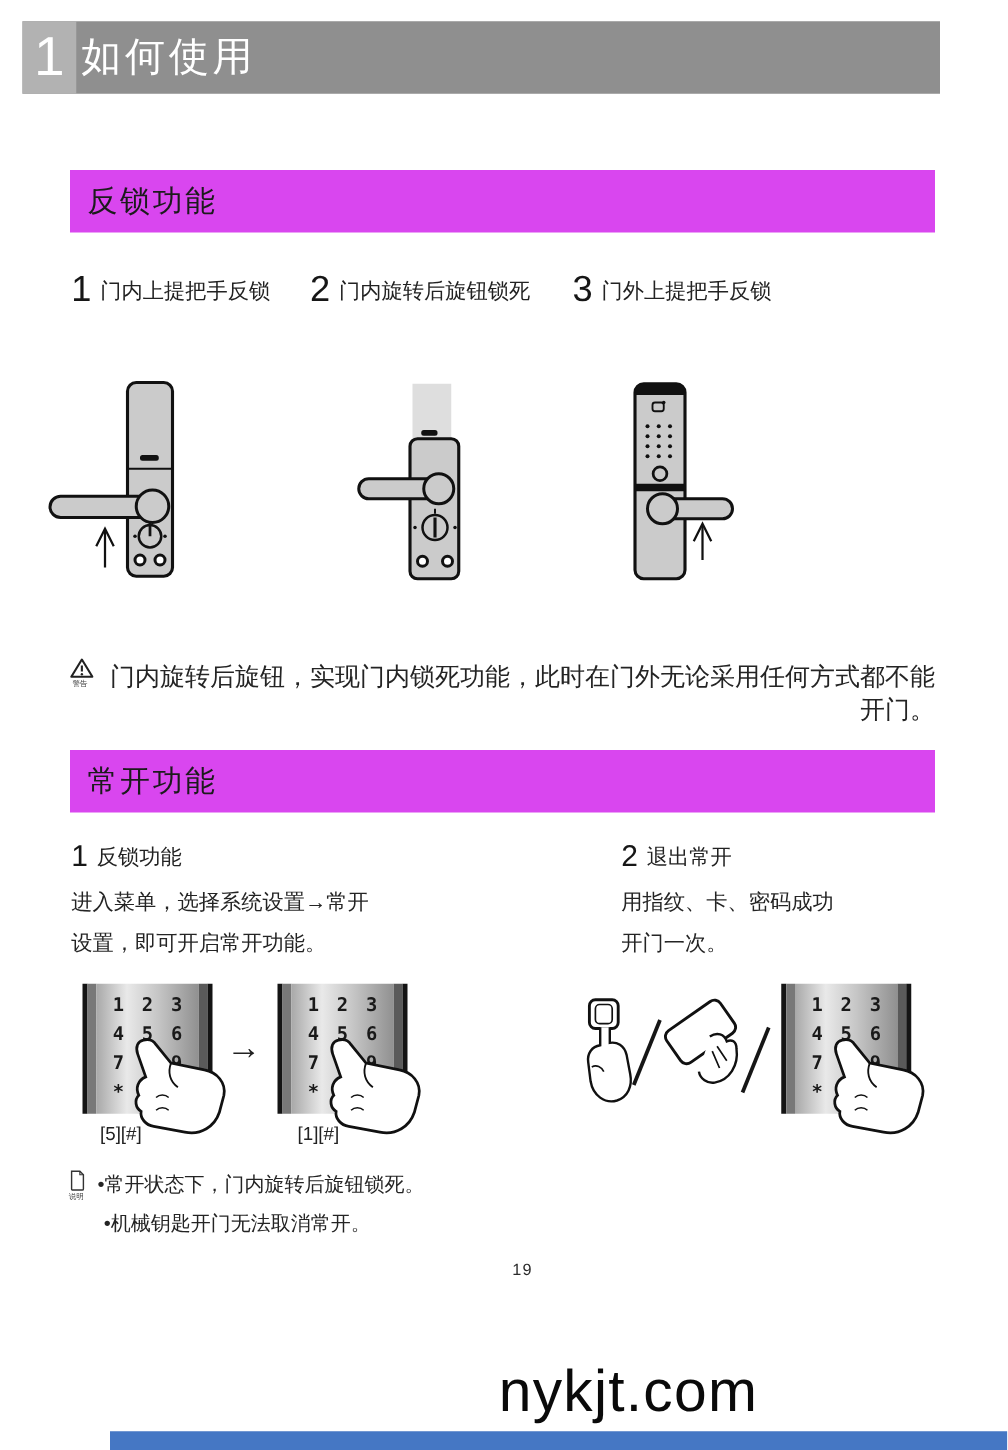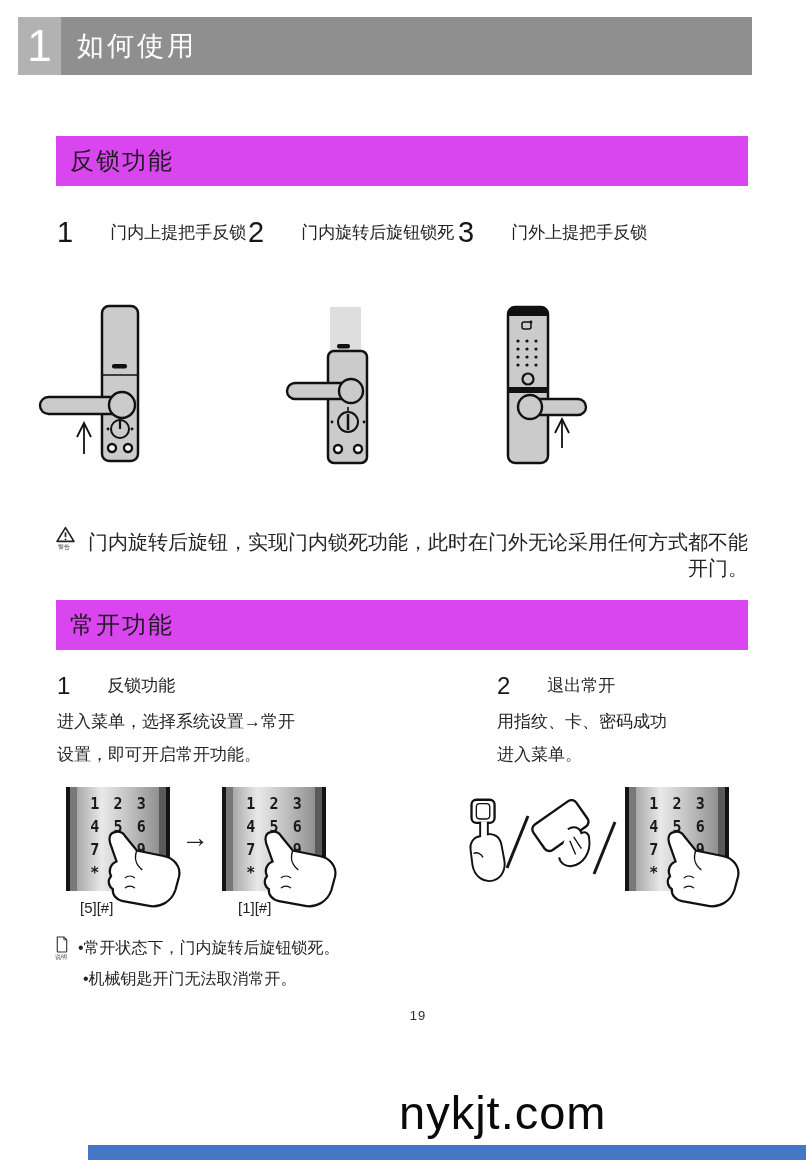--- a/index.html
+++ b/index.html
@@ -2,31 +2,31 @@
 <html><head>
 <meta charset="utf-8">
 <style>
   html,body{margin:0;padding:0;background:#ffffff;}
   #page{position:relative;width:806px;height:1160px;background:#ffffff;overflow:hidden;
         font-family:"Liberation Sans","DejaVu Sans",sans-serif;color:#1e1e1e;}
 
   
   .chapter{position:absolute;left:18px;top:17px;width:734px;height:58px;background:#8f8f8f;display:flex;}
   .chapter-num{width:43px;background:#b2b2b2;color:#fff;font-size:44px;display:flex;align-items:center;justify-content:center;line-height:1;}
-  .chapter-title{color:#fff;font-size:27px;letter-spacing:3px;display:flex;align-items:center;padding-left:16px;}
+  .chapter-title{color:#fff;font-size:32px;letter-spacing:3px;display:flex;align-items:center;padding-left:4px;}
 
   
   .section-bar{position:absolute;left:56px;width:692px;height:50px;background:#d946ef;
                display:flex;align-items:center;padding-left:14px;box-sizing:border-box;
                font-size:24px;letter-spacing:2px;color:#1b1b1b;}
 
   
   .step{position:absolute;display:flex;align-items:flex-end;gap:7px;}
   .step-num{font-size:29px;line-height:1;color:#161616;}
-  .step-label{font-size:17px;padding-bottom:3px;color:#222;margin-left:30px;}
+  .step-label{font-size:17px;padding-bottom:3px;color:#222;}
 
   .txt{position:absolute;font-size:20px;color:#242424;line-height:1.3;text-align:right;}
   .lock{position:absolute;}
 
   
   .mini-icon{position:absolute;}
   .mini-label{position:absolute;font-size:6px;color:#444;letter-spacing:0;}
 
   
   .col-line{position:absolute;font-size:17px;color:#242424;}
@@ -171,21 +171,21 @@
     <span class="step-label" style="padding-bottom:1px">反锁功能</span>
   </div>
   <div class="col-line" style="left:57px;top:710px">进入菜单，选择系统设置→常开</div>
   <div class="col-line" style="left:57px;top:743px">设置，即可开启常开功能。</div>
 
   <div class="step" style="left:497px;top:674px">
     <span class="step-num" style="font-size:24px">2</span>
     <span class="step-label" style="padding-bottom:1px">退出常开</span>
   </div>
   <div class="col-line" style="left:497px;top:710px">用指纹、卡、密码成功</div>
-  <div class="col-line" style="left:497px;top:743px">进入菜单。</div>
+  <div class="col-line" style="left:497px;top:743px">开门一次。</div>
 
   <div class="keypad-wrap" style="left:66px;top:787px">
     <div class="keypad">
       <div class="kp-b1"></div>
         <div class="kp-b2"></div>
       <div class="kp-face">
           <span class="kp-key">1</span>
           <span class="kp-key">2</span>
           <span class="kp-key">3</span>
           <span class="kp-key">4</span>

